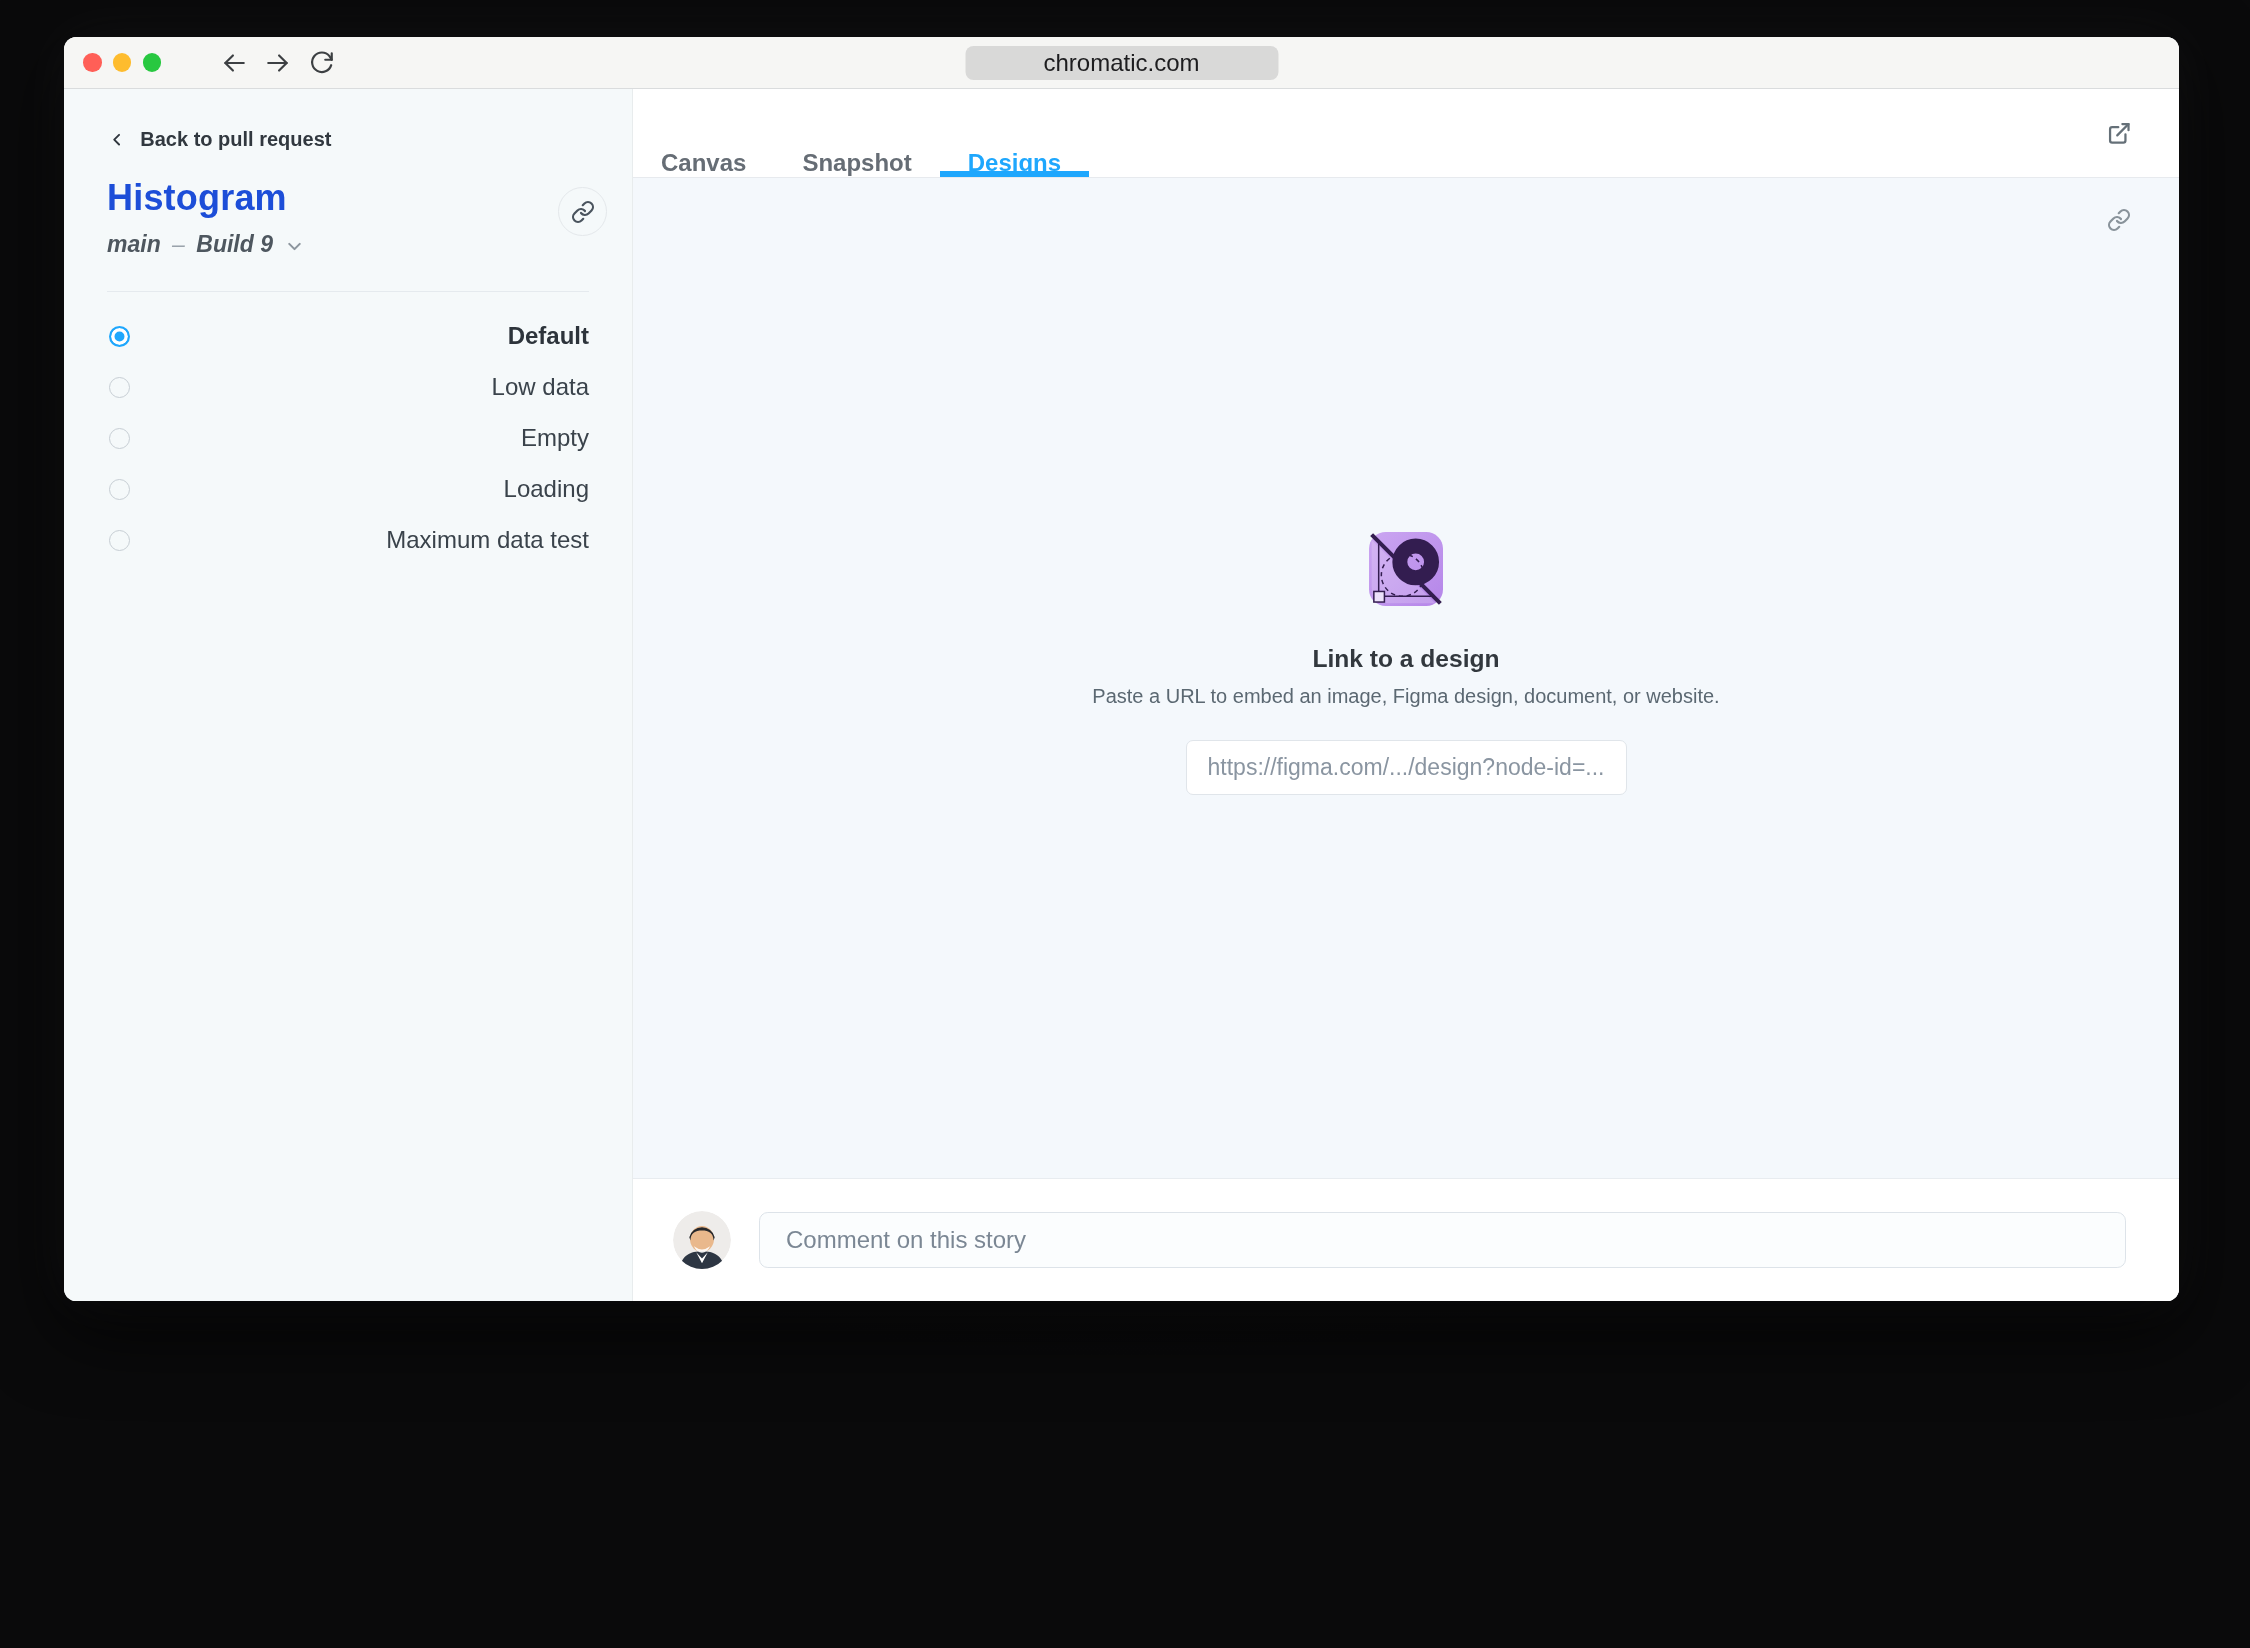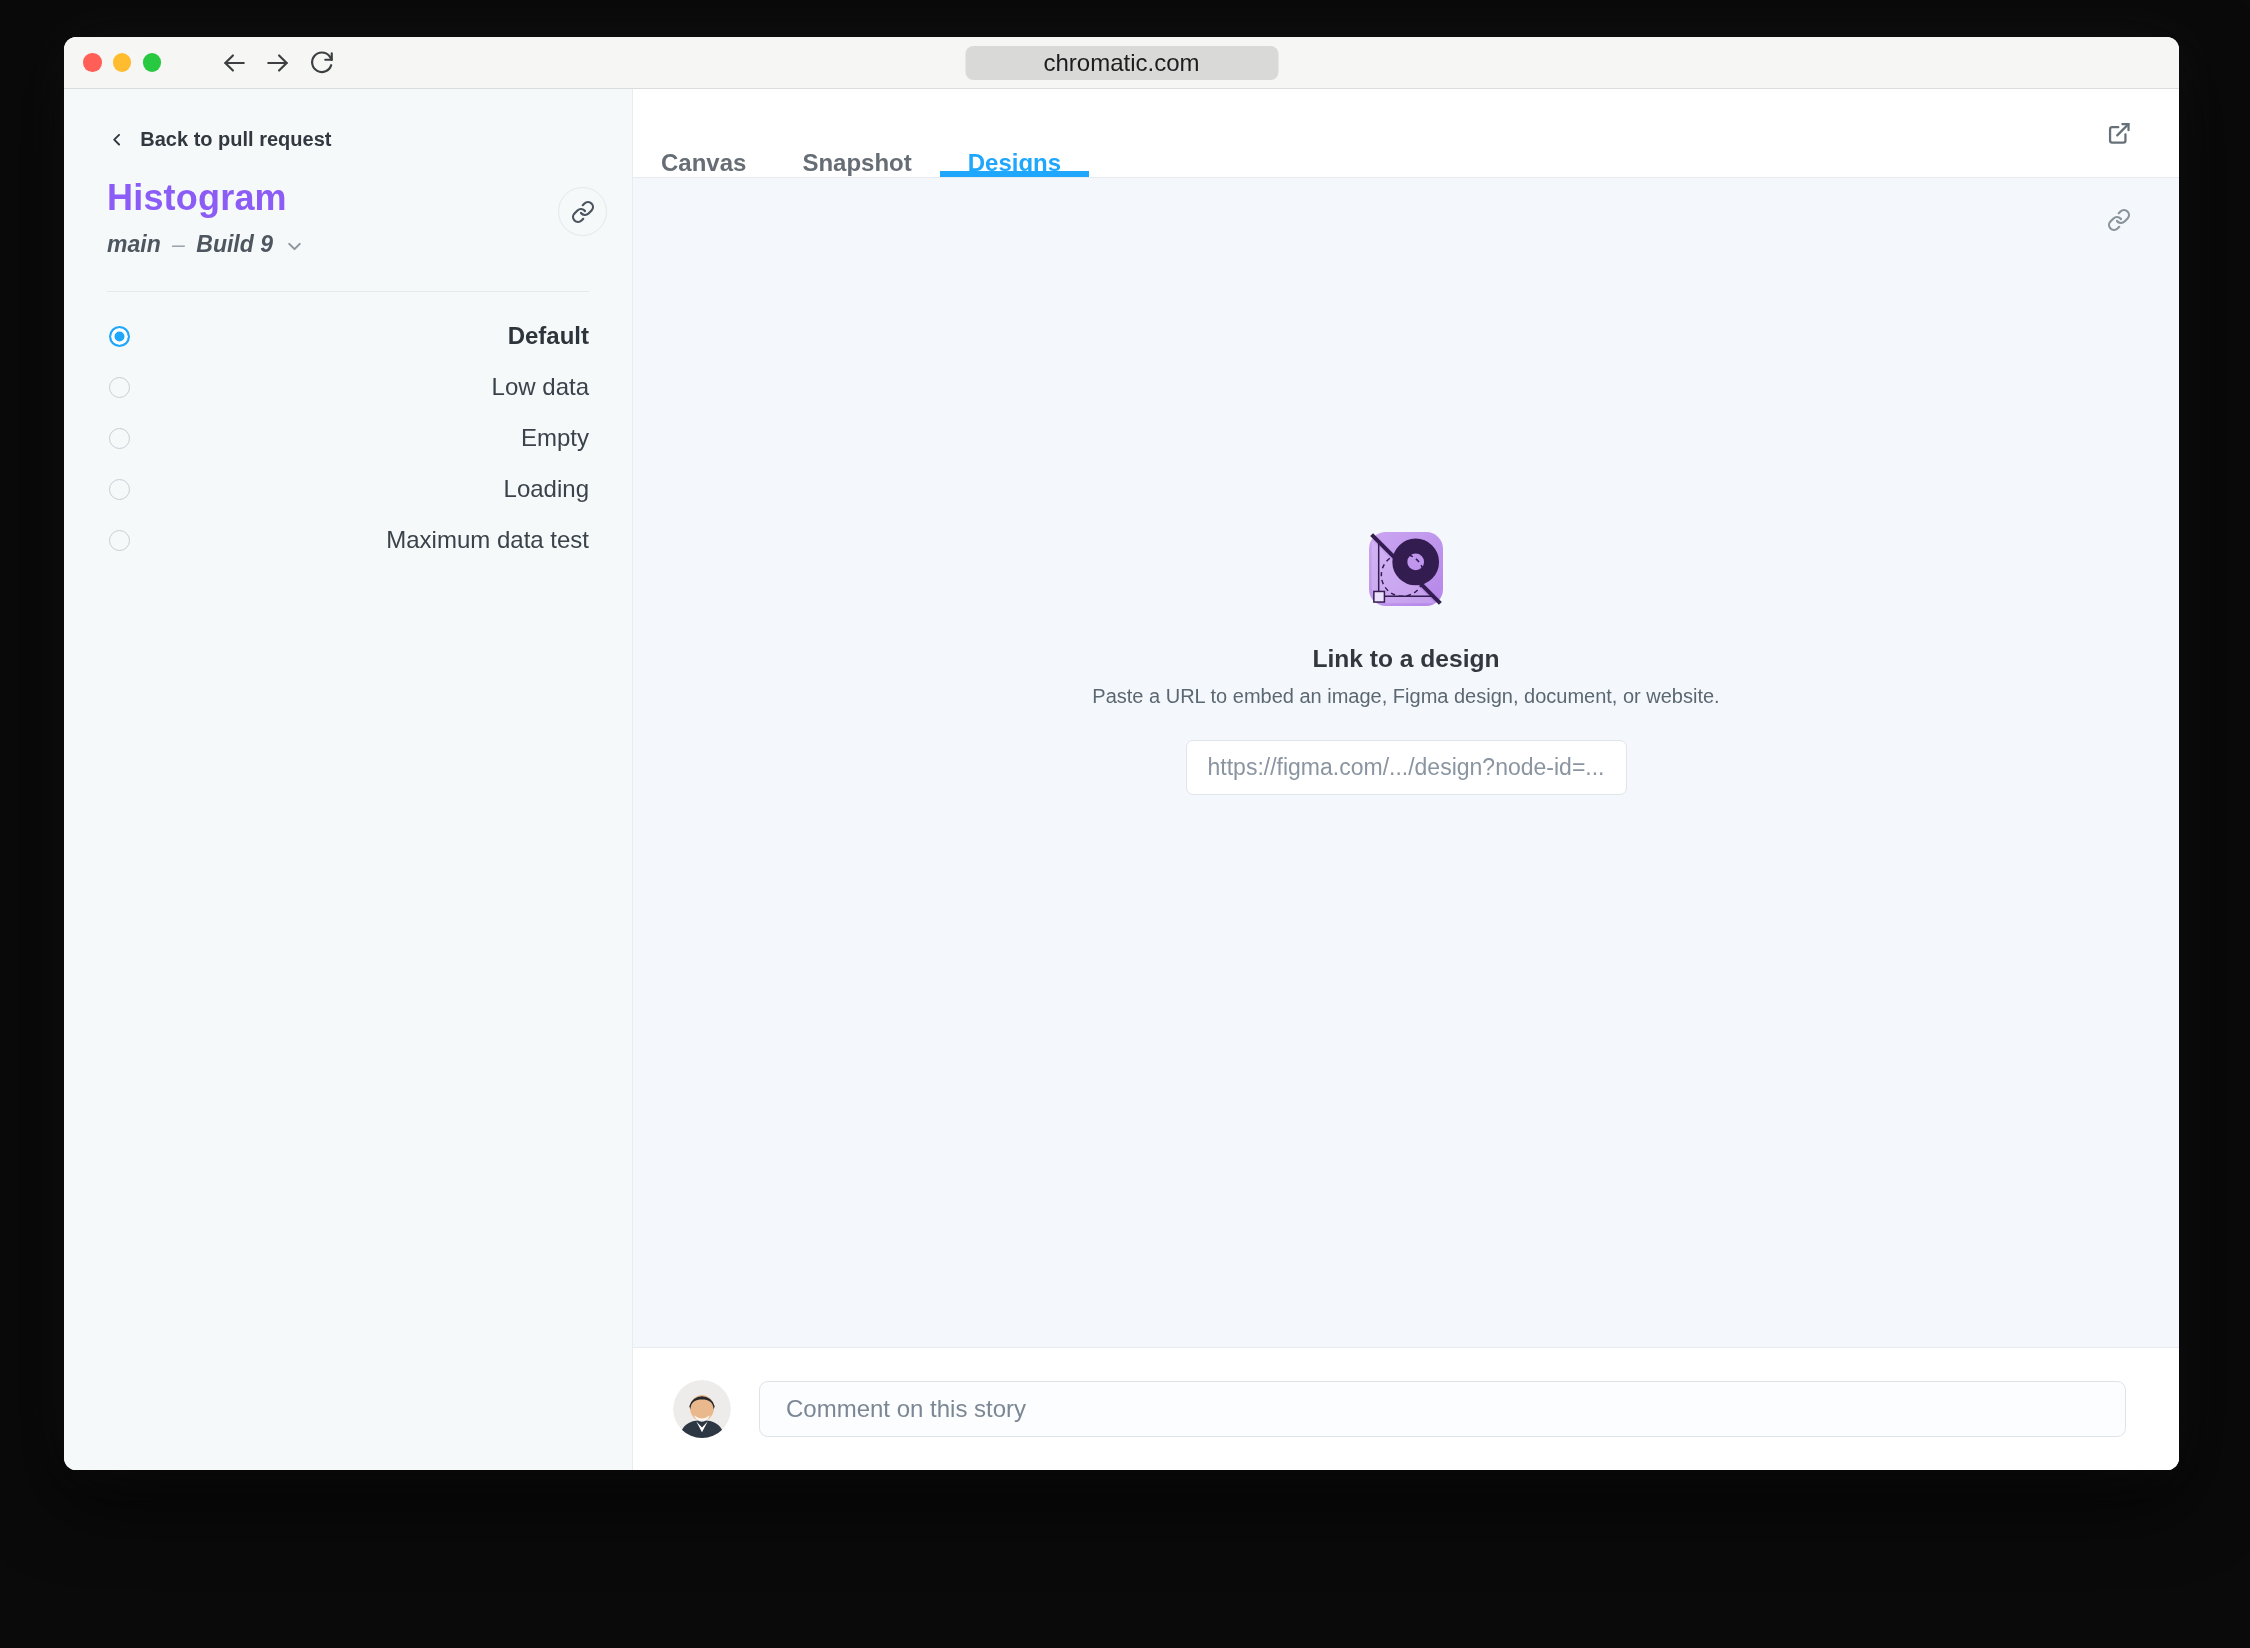--- a/index.html
+++ b/index.html
@@ -6,21 +6,21 @@
   html,body { width:2251px; height:1649px; }
   body {
     font-family:"Liberation Sans", sans-serif;
     background:
       radial-gradient(1492px 878px at 50% 45%, #151516 0%, #0a0a0b 70%);
     overflow:hidden;
     position:relative;
   }
   .window {
     position:absolute; left:64px; top:37px;
-    width:2115px; height:1433px;
+    width:2115px; height:1264px;
     background:#fff; border-radius:12.3px;
     box-shadow:0 0 61px rgba(255,255,255,.05), 0 26px 79px rgba(0,0,0,.85);
     overflow:hidden;
     display:flex; flex-direction:column;
   }
   
   .toolbar {
     height:52px; flex:0 0 52px;
     background:#f6f6f4;
     border-bottom:0.9px solid #dadcdd;
@@ -59,21 +59,21 @@
   }
   .back-link {
     margin-top:39px;
     display:flex; align-items:center; gap:14px;
     background:none; border:none; cursor:pointer;
     font-family:"Liberation Sans", sans-serif;
     font-size:20px; font-weight:700; color:#31383f;
   }
   .back-link svg { width:19.3px; height:19.3px; stroke:#31383f; stroke-width:2.4; fill:none;
     stroke-linecap:round; stroke-linejoin:round; }
-  .story-title { margin-top:26px; font-size:36px; font-weight:800; color:#8b5cf6; letter-spacing:0.2px; }
+  .story-title { margin-top:26px; font-size:36px; font-weight:800; color:#1d4ed8; letter-spacing:0.2px; }
   .story-sub {
     margin-top:12.3px; display:flex; align-items:center; gap:11.4px;
     font-size:23px; font-weight:600; color:#4e575f;font-style:italic;
   }
   .story-sub .dash { color:#9aa3ab; font-weight:400; }
   .story-sub svg { width:21px; height:21px; stroke:#8d969e; stroke-width:2.4; fill:none;
     stroke-linecap:round; stroke-linejoin:round; margin-top:3.5px;}
   .copy-link-btn {
     position:absolute; right:24.6px; top:98px;
     width:49px; height:49px; border-radius:50%;

